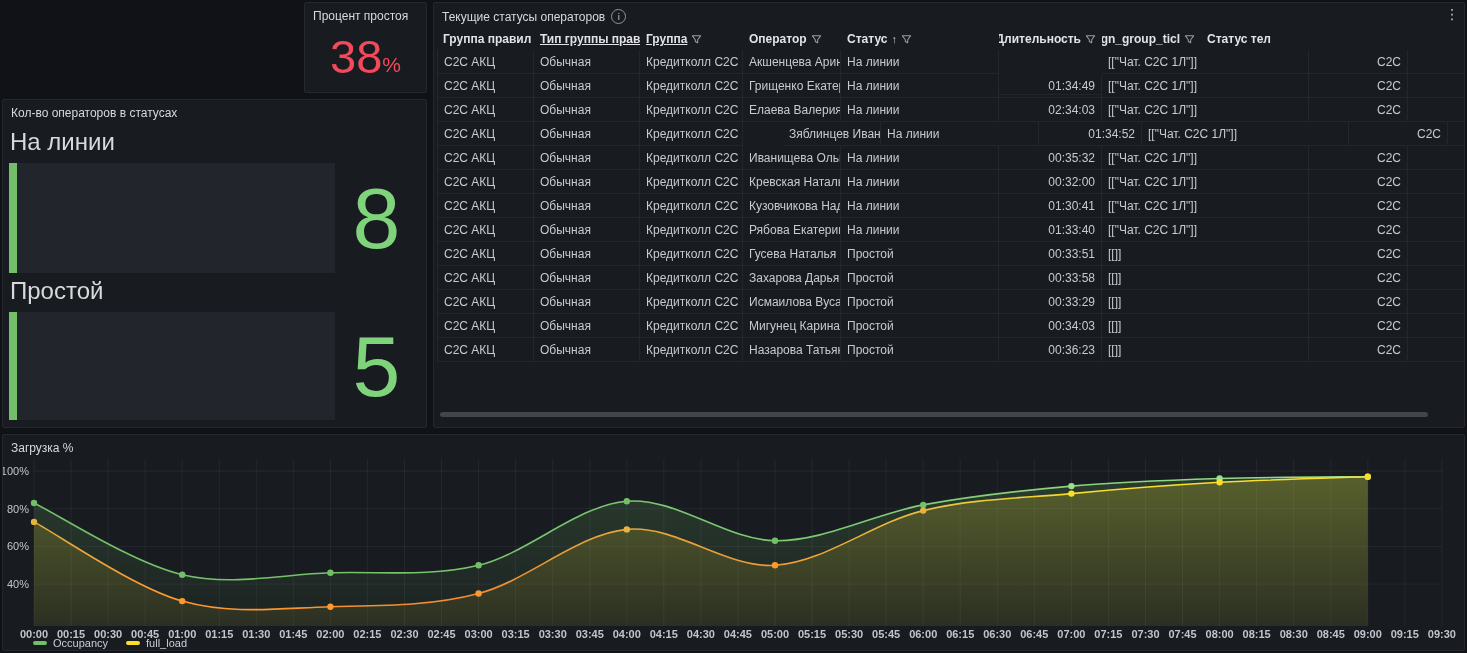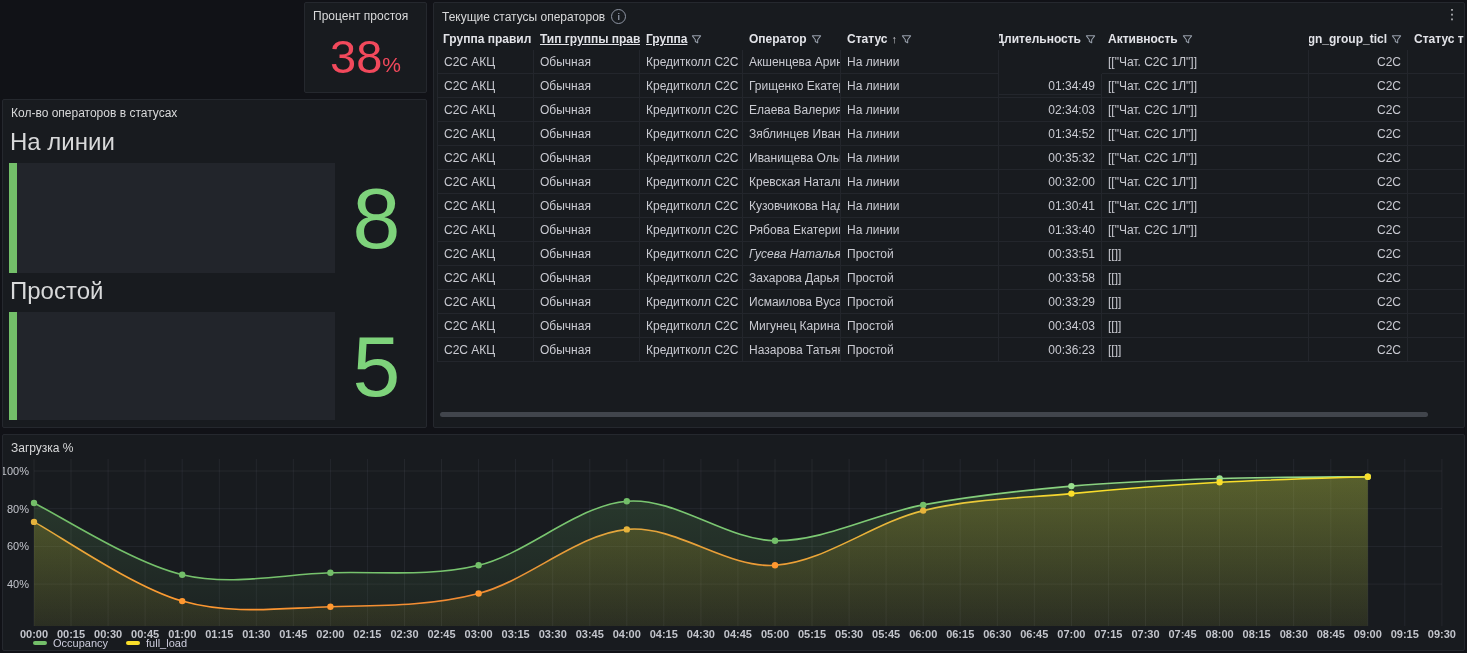--- a/index.html
+++ b/index.html
@@ -122,26 +122,20 @@
             <svg class="funnel" width="11" height="11" viewBox="0 0 12 12">
               <path d="M1.5 2h9L7.3 6.2v3.4L4.7 8.2V6.2z" fill="none" stroke="#98A0AC" stroke-width="1.1" stroke-linejoin="round"></path>
             </svg>
           </div>
           <div class="th right" style="width: 103px; flex: 0 0 103px;">
             <span>Длительность</span>
             <svg class="funnel" width="11" height="11" viewBox="0 0 12 12">
               <path d="M1.5 2h9L7.3 6.2v3.4L4.7 8.2V6.2z" fill="none" stroke="#98A0AC" stroke-width="1.1" stroke-linejoin="round"></path>
             </svg>
           </div>
-          <div class="th" style="width: 207px; flex: 0 0 207px;">
-            <span>Активность</span>
-            <svg class="funnel" width="11" height="11" viewBox="0 0 12 12">
-              <path d="M1.5 2h9L7.3 6.2v3.4L4.7 8.2V6.2z" fill="none" stroke="#98A0AC" stroke-width="1.1" stroke-linejoin="round"></path>
-            </svg>
-          </div>
           <div class="th right" style="width: 99px; flex: 0 0 99px;">
             <span>assign_group_ticl</span>
             <svg class="funnel" width="11" height="11" viewBox="0 0 12 12">
               <path d="M1.5 2h9L7.3 6.2v3.4L4.7 8.2V6.2z" fill="none" stroke="#98A0AC" stroke-width="1.1" stroke-linejoin="round"></path>
             </svg>
           </div>
           <div class="th" style="width: 70px; flex: 0 0 70px;">
             <span>Статус телефона</span>
           </div>
         </div>
@@ -176,21 +170,21 @@
             <div class="td" style="width: 158px; flex: 0 0 158px;">На линии</div>
             <div class="td right" style="width: 103px; flex: 0 0 103px;">02:34:03</div>
             <div class="td" style="width: 207px; flex: 0 0 207px;">[["Чат. C2C 1Л"]]</div>
             <div class="td right" style="width: 99px; flex: 0 0 99px;">C2C</div>
             <div class="td" style="width: 70px; flex: 0 0 70px;"></div>
           </div>
           <div class="tr">
             <div class="td" style="width: 97px; flex: 0 0 97px;">C2C АКЦ</div>
             <div class="td" style="width: 106px; flex: 0 0 106px;">Обычная</div>
             <div class="td" style="width: 103px; flex: 0 0 103px;">Кредитколл C2C</div>
-            <div class="td" style="width: 98px; flex: 0 0 98px;">Зяблинцев Иван</div>
+            <div class="td" style="width: 98px; flex: 0 0 98px; margin-left: 40px;">Зяблинцев Иван</div>
             <div class="td" style="width: 158px; flex: 0 0 158px;">На линии</div>
             <div class="td right" style="width: 103px; flex: 0 0 103px;">01:34:52</div>
             <div class="td" style="width: 207px; flex: 0 0 207px;">[["Чат. C2C 1Л"]]</div>
             <div class="td right" style="width: 99px; flex: 0 0 99px;">C2C</div>
             <div class="td" style="width: 70px; flex: 0 0 70px;"></div>
           </div>
           <div class="tr">
             <div class="td" style="width: 97px; flex: 0 0 97px;">C2C АКЦ</div>
             <div class="td" style="width: 106px; flex: 0 0 106px;">Обычная</div>
             <div class="td" style="width: 103px; flex: 0 0 103px;">Кредитколл C2C</div>
@@ -231,21 +225,21 @@
             <div class="td" style="width: 158px; flex: 0 0 158px;">На линии</div>
             <div class="td right" style="width: 103px; flex: 0 0 103px;">01:33:40</div>
             <div class="td" style="width: 207px; flex: 0 0 207px;">[["Чат. C2C 1Л"]]</div>
             <div class="td right" style="width: 99px; flex: 0 0 99px;">C2C</div>
             <div class="td" style="width: 70px; flex: 0 0 70px;"></div>
           </div>
           <div class="tr">
             <div class="td" style="width: 97px; flex: 0 0 97px;">C2C АКЦ</div>
             <div class="td" style="width: 106px; flex: 0 0 106px;">Обычная</div>
             <div class="td" style="width: 103px; flex: 0 0 103px;">Кредитколл C2C</div>
-            <div class="td" style="width: 98px; flex: 0 0 98px; font-style: italic;">Гусева Наталья</div>
+            <div class="td" style="width: 98px; flex: 0 0 98px;">Гусева Наталья</div>
             <div class="td" style="width: 158px; flex: 0 0 158px;">Простой</div>
             <div class="td right" style="width: 103px; flex: 0 0 103px;">00:33:51</div>
             <div class="td" style="width: 207px; flex: 0 0 207px;">[[]]</div>
             <div class="td right" style="width: 99px; flex: 0 0 99px;">C2C</div>
             <div class="td" style="width: 70px; flex: 0 0 70px;"></div>
           </div>
           <div class="tr">
             <div class="td" style="width: 97px; flex: 0 0 97px;">C2C АКЦ</div>
             <div class="td" style="width: 106px; flex: 0 0 106px;">Обычная</div>
             <div class="td" style="width: 103px; flex: 0 0 103px;">Кредитколл C2C</div>

